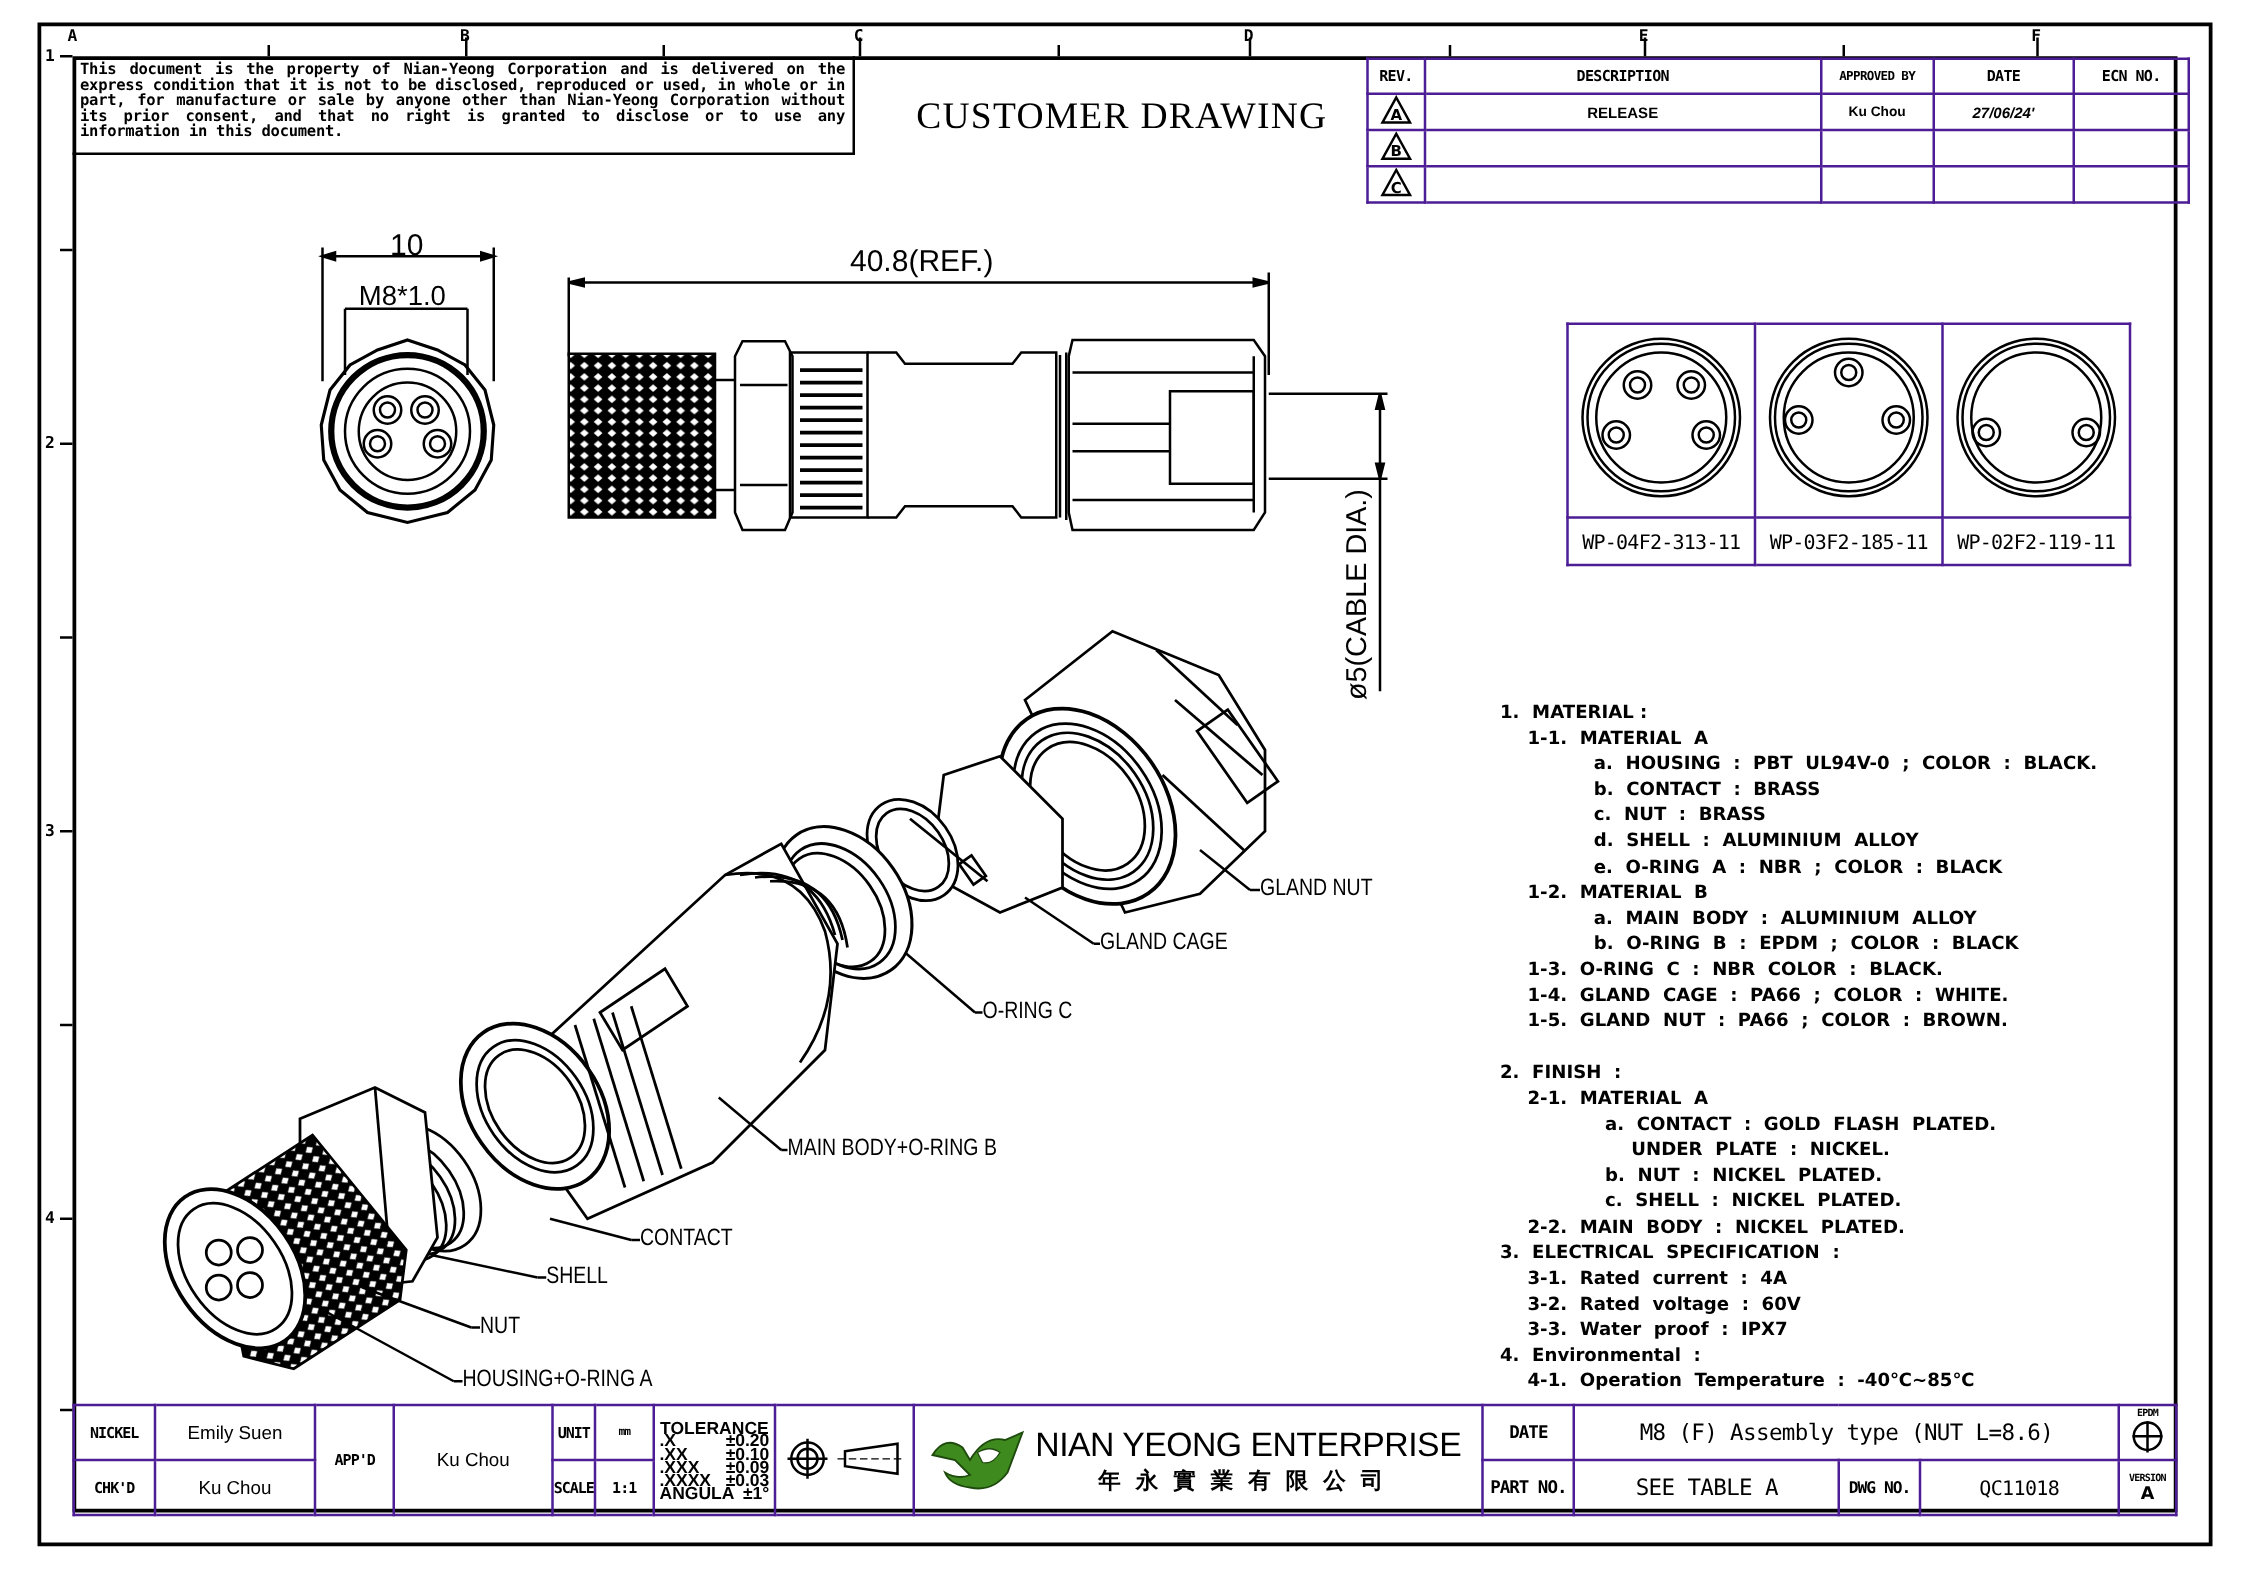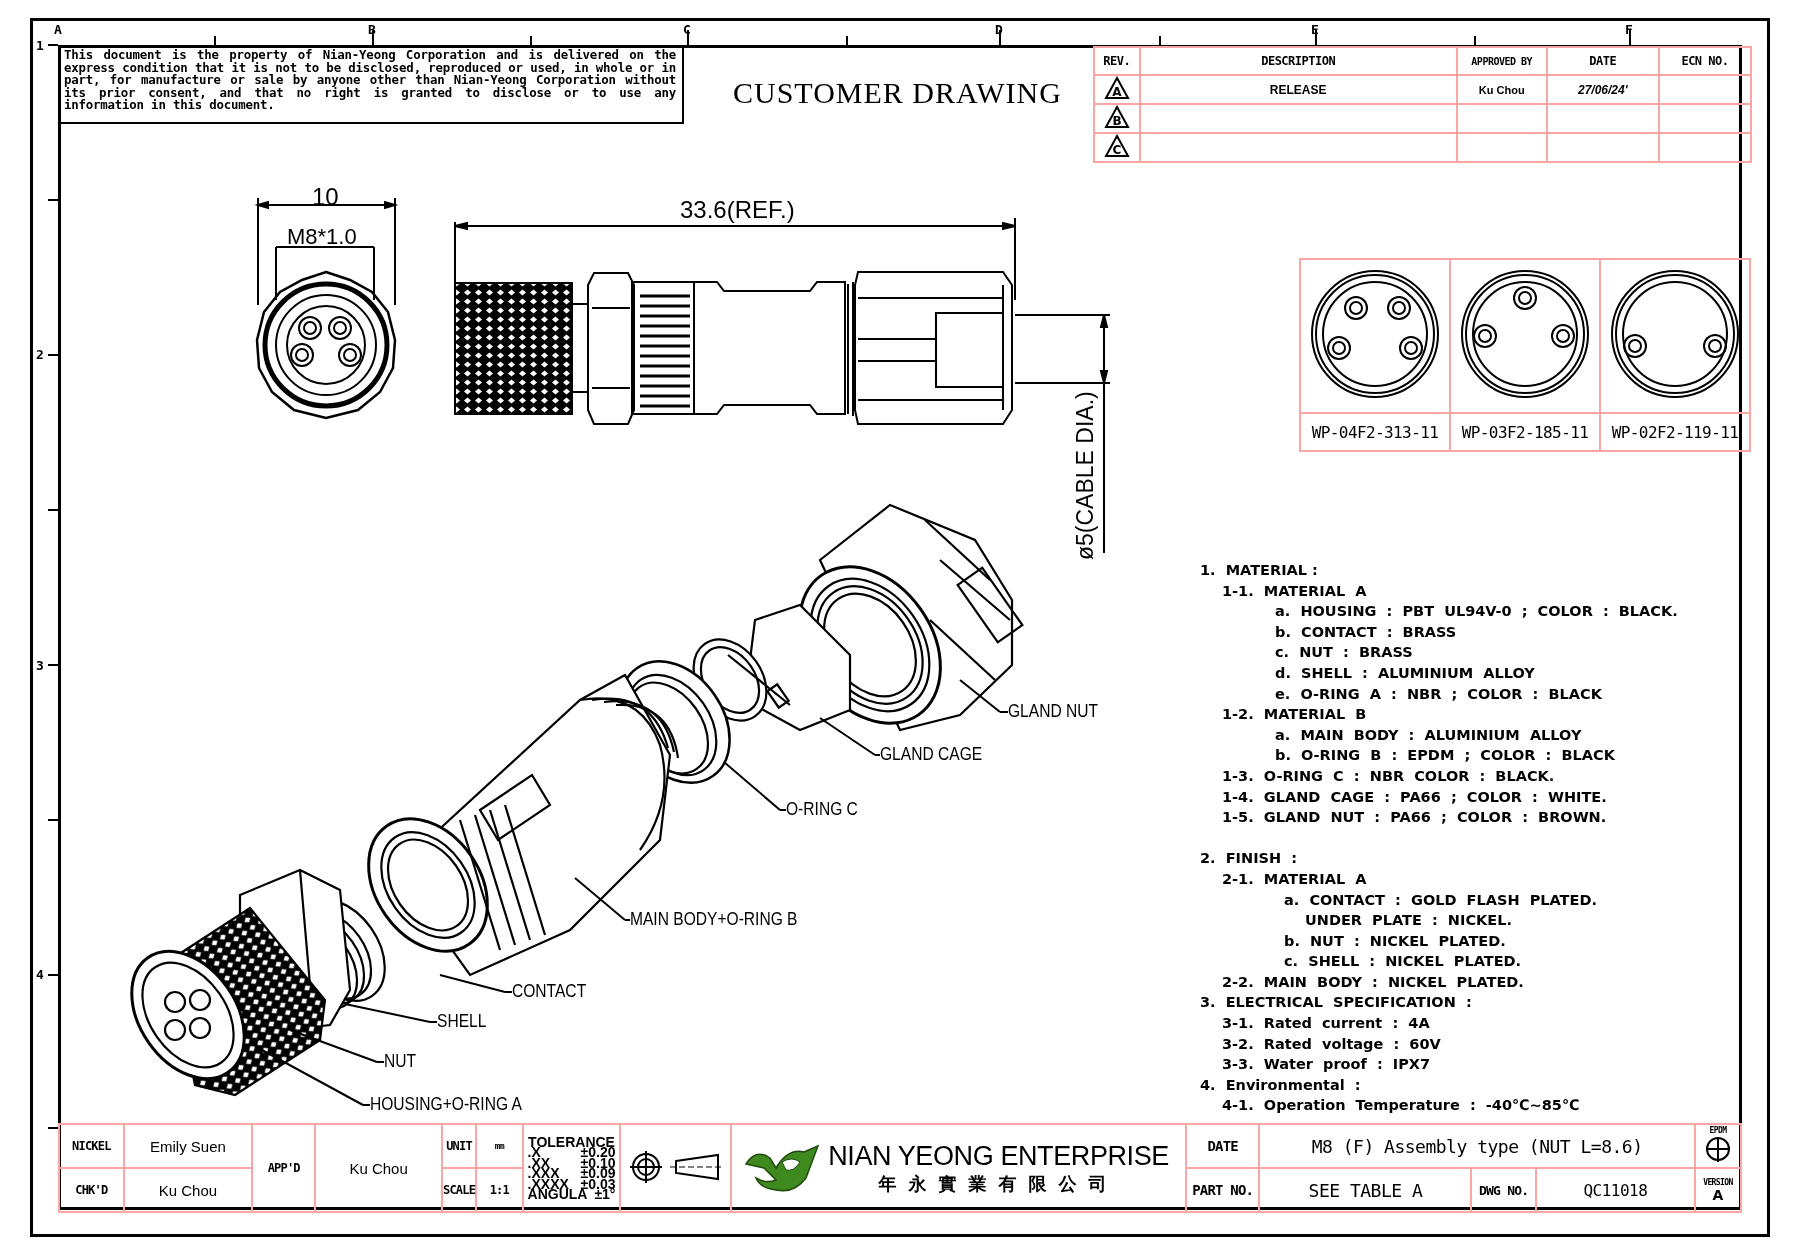--- a/index.html
+++ b/index.html
@@ -6,31 +6,31 @@
   body { width:1801px; height:1257px; position:relative; overflow:hidden; font-family:"DejaVu Sans", sans-serif; color:#000; }
   .abs { position:absolute; }
   svg { position:absolute; left:0; top:0; }
   .frame-outer { left:30px; top:18px; width:1740px; height:1219px; border:3px solid #000; box-sizing:border-box; }
   .frame-inner { left:58px; top:45px; width:1684px; height:1165px; border:3px solid #000; box-sizing:border-box; }
 
   .notice { left:58px; top:45px; width:626px; height:79px; border:2px solid #000; border-top:none; border-left:none; box-sizing:border-box; padding:4px 6px; font-family:"DejaVu Sans Mono", monospace; font-weight:bold; font-size:12.4px; line-height:12.6px; text-align:justify; letter-spacing:-0.2px; }
   .cust-title { left:733px; top:76px; font-family:Liberation Serif, serif; font-size:30px; letter-spacing:1px; white-space:nowrap; }
 
   table.grid { border-collapse:collapse; position:absolute; }
-  table.grid td { border:2px solid #fca5a5; padding:0; text-align:center; vertical-align:middle; font-family:"Liberation Sans", sans-serif; }
+  table.grid td { border:2px solid #4c1d95; padding:0; text-align:center; vertical-align:middle; font-family:"Liberation Sans", sans-serif; }
   .rev td { font-size:12px; font-weight:bold; height:26px; }
   .rev .hdr td { font-family:"DejaVu Sans Mono", monospace; font-size:12px; letter-spacing:-0.5px; }
   .tri { display:inline-block; width:26px; height:24px; }
 
   .zone { font-family:"DejaVu Sans Mono", monospace; font-weight:bold; font-size:13px; }
 
   .dim { font-family:"Liberation Sans", sans-serif; font-size:24px; white-space:nowrap; }
   .callout { font-family:"Liberation Sans", sans-serif; font-size:19px; white-space:nowrap; transform:scaleX(0.82); transform-origin:left center; }
 
-  .pins { left:1299px; top:258px; }
+  .pins { left:1253px; top:258px; }
   .pins td { width:148px; }
   .pins .pic td { height:148px; }
   .pins .lbl td { height:36px; font-family:"DejaVu Sans Mono", monospace; font-size:16px; letter-spacing:-0.6px; }
 
   .notes { left:1200px; top:560px; font-family:"DejaVu Sans", sans-serif; font-weight:bold; font-size:14.5px; line-height:20.6px; white-space:pre; }
   .notes div { height:20.6px; }
 
   .tb { left:58px; top:1123px; }
   .tb td { font-size:14px; }
   .tb .lab { font-family:"DejaVu Sans Mono", monospace; font-weight:bold; font-size:12px; letter-spacing:-0.8px; }
@@ -214,21 +214,21 @@
     <path d="M936,313 L1003,313 L1003,387 L936,387 Z"></path>
     <line x1="1003" y1="285" x2="1003" y2="410"></line>
 
     <line x1="1015" y1="315" x2="1110" y2="315"></line>
       <line x1="1015" y1="383" x2="1110" y2="383"></line>
     <line x1="1104" y1="315" x2="1104" y2="553"></line>
     <polygon points="1104,315 1101,327 1107,327" fill="#000"></polygon>
       <polygon points="1104,383 1101,371 1107,371" fill="#000"></polygon>
   </g>
 </svg>
-<span class="abs dim" style="left:680px;top:196px;">33.6(REF.)</span>
+<span class="abs dim" style="left:680px;top:196px;">40.8(REF.)</span>
 <span class="abs dim" style="left:1072px;top:560px;transform:rotate(-90deg);transform-origin:left top;font-size:23px;">ø5(CABLE DIA.)</span>
 
 <table class="grid pins">
   <tbody>
       <tr class="pic">
     <td>
       <svg width="148" height="148" style="position:relative">
         <g fill="none" stroke="#000" stroke-width="2">
               <circle cx="74" cy="74" r="63"></circle>
               <circle cx="74" cy="74" r="59"></circle>

